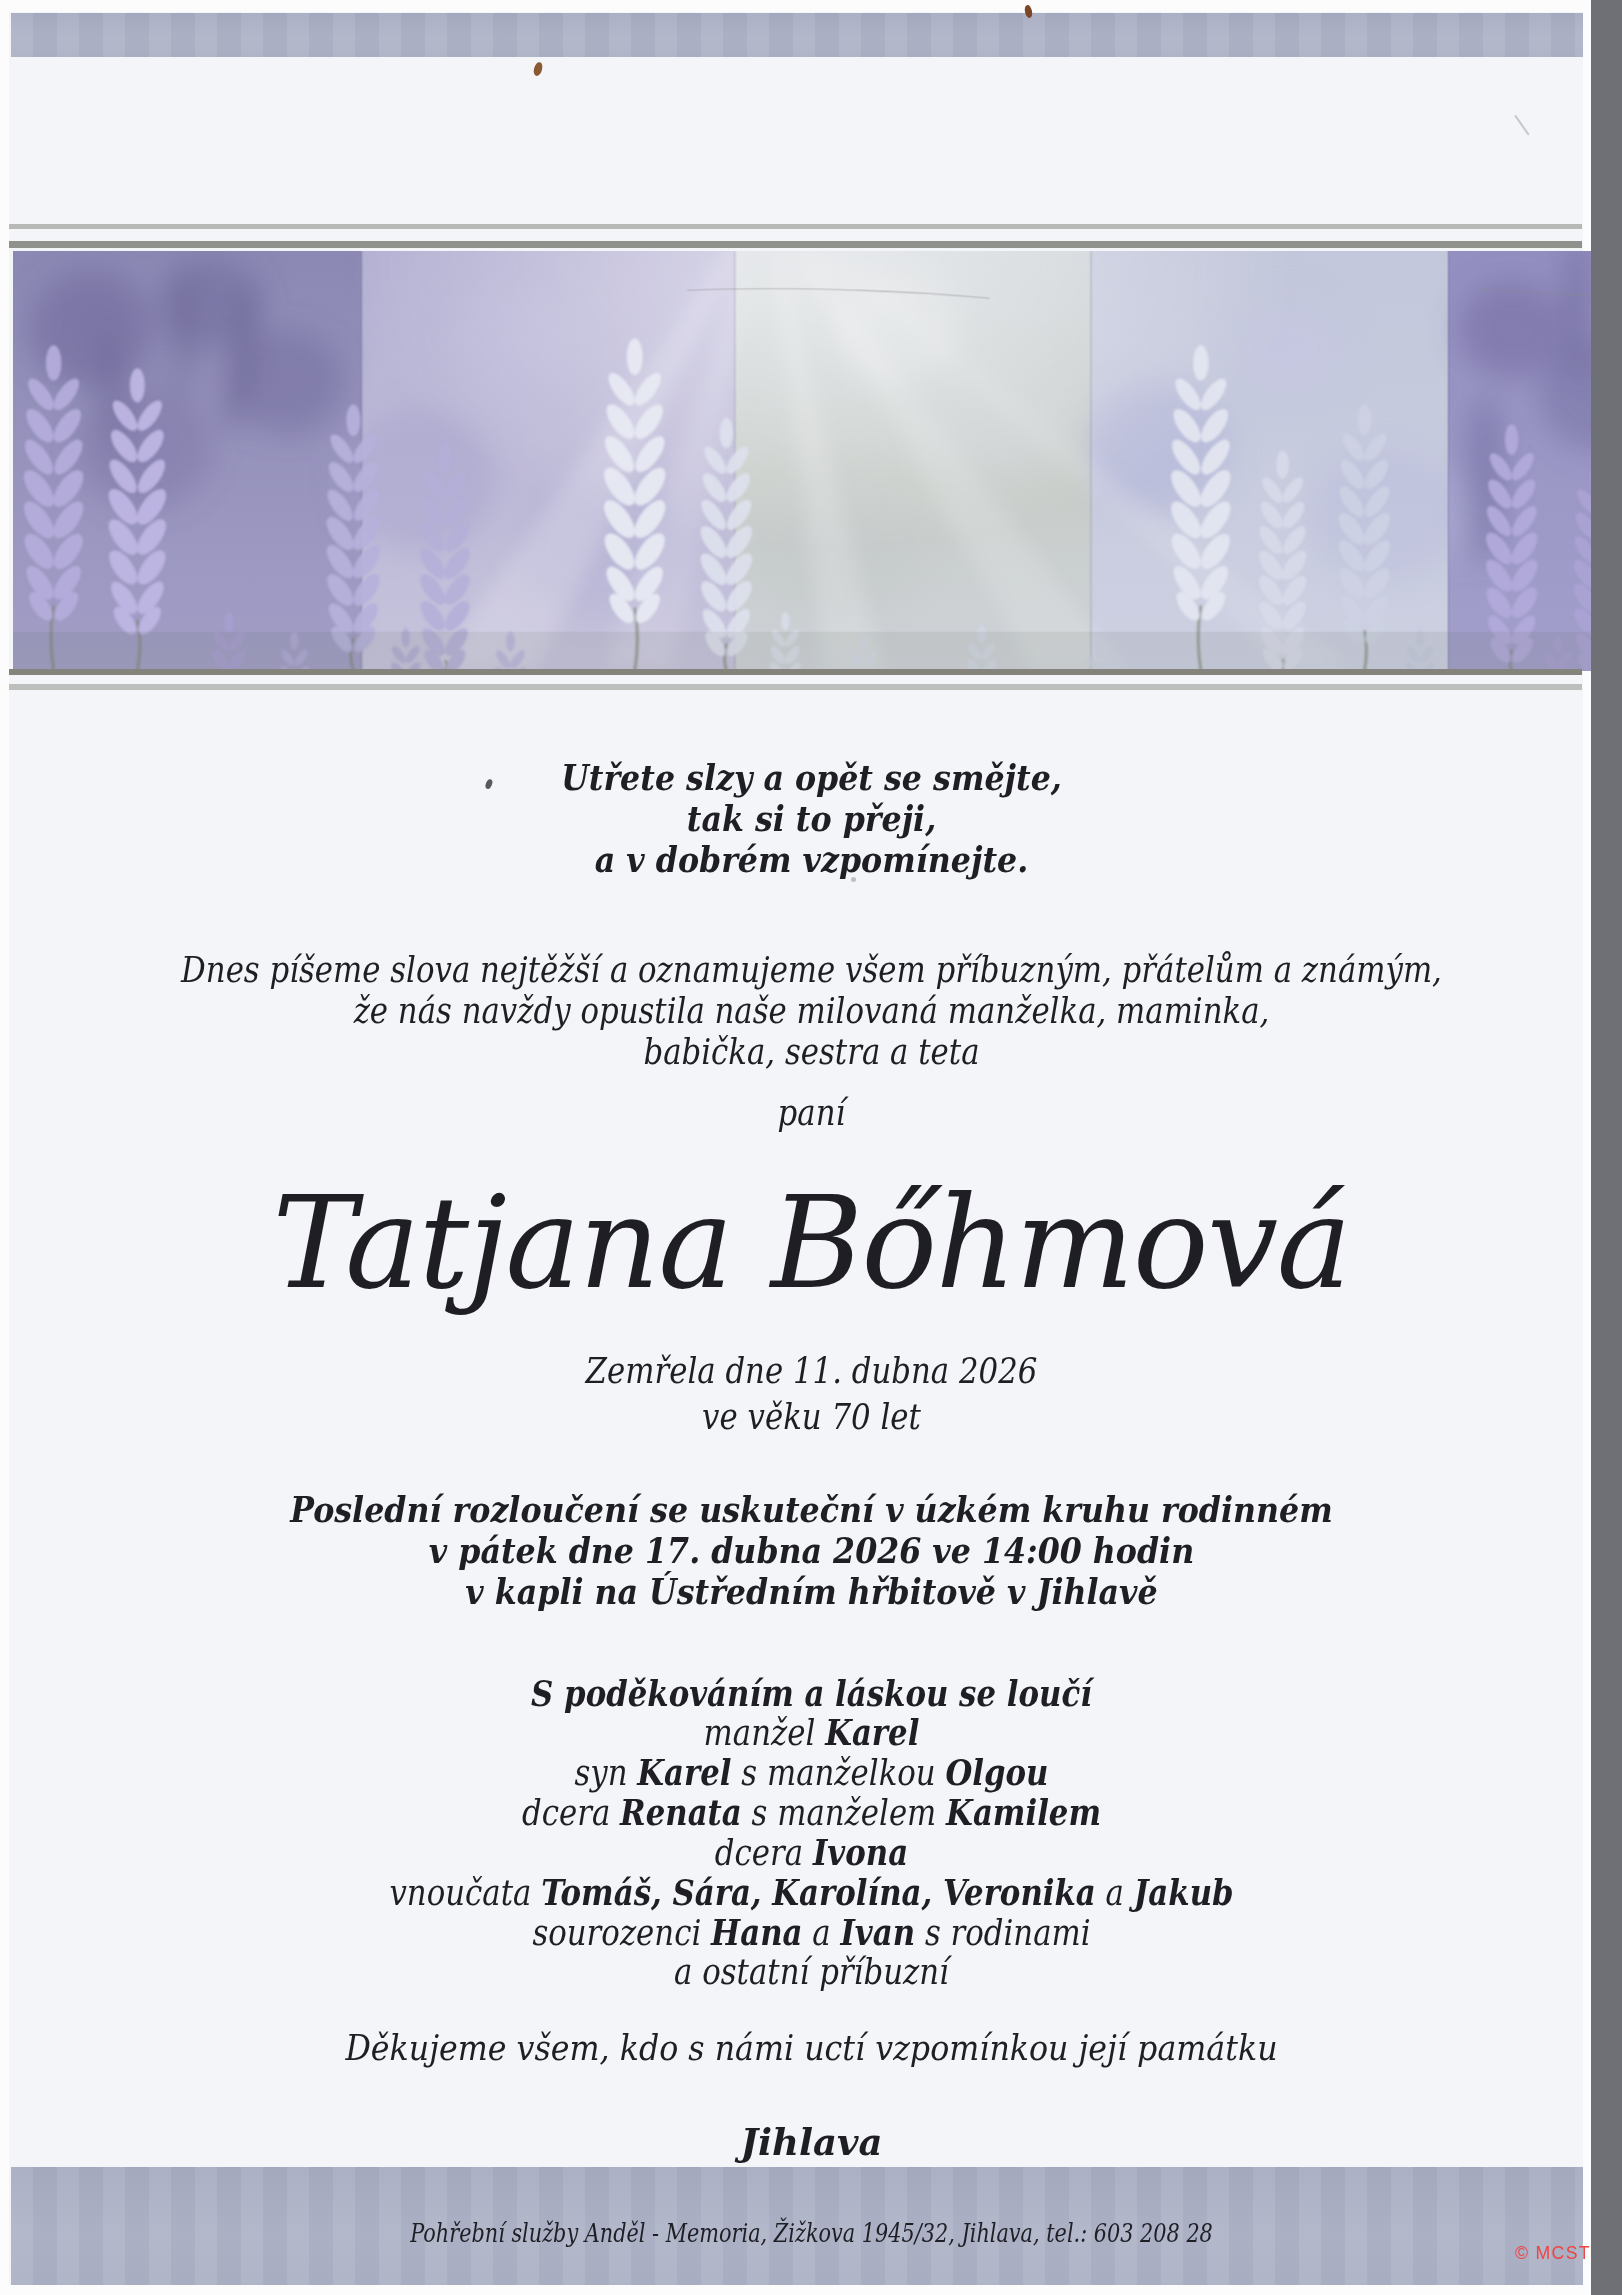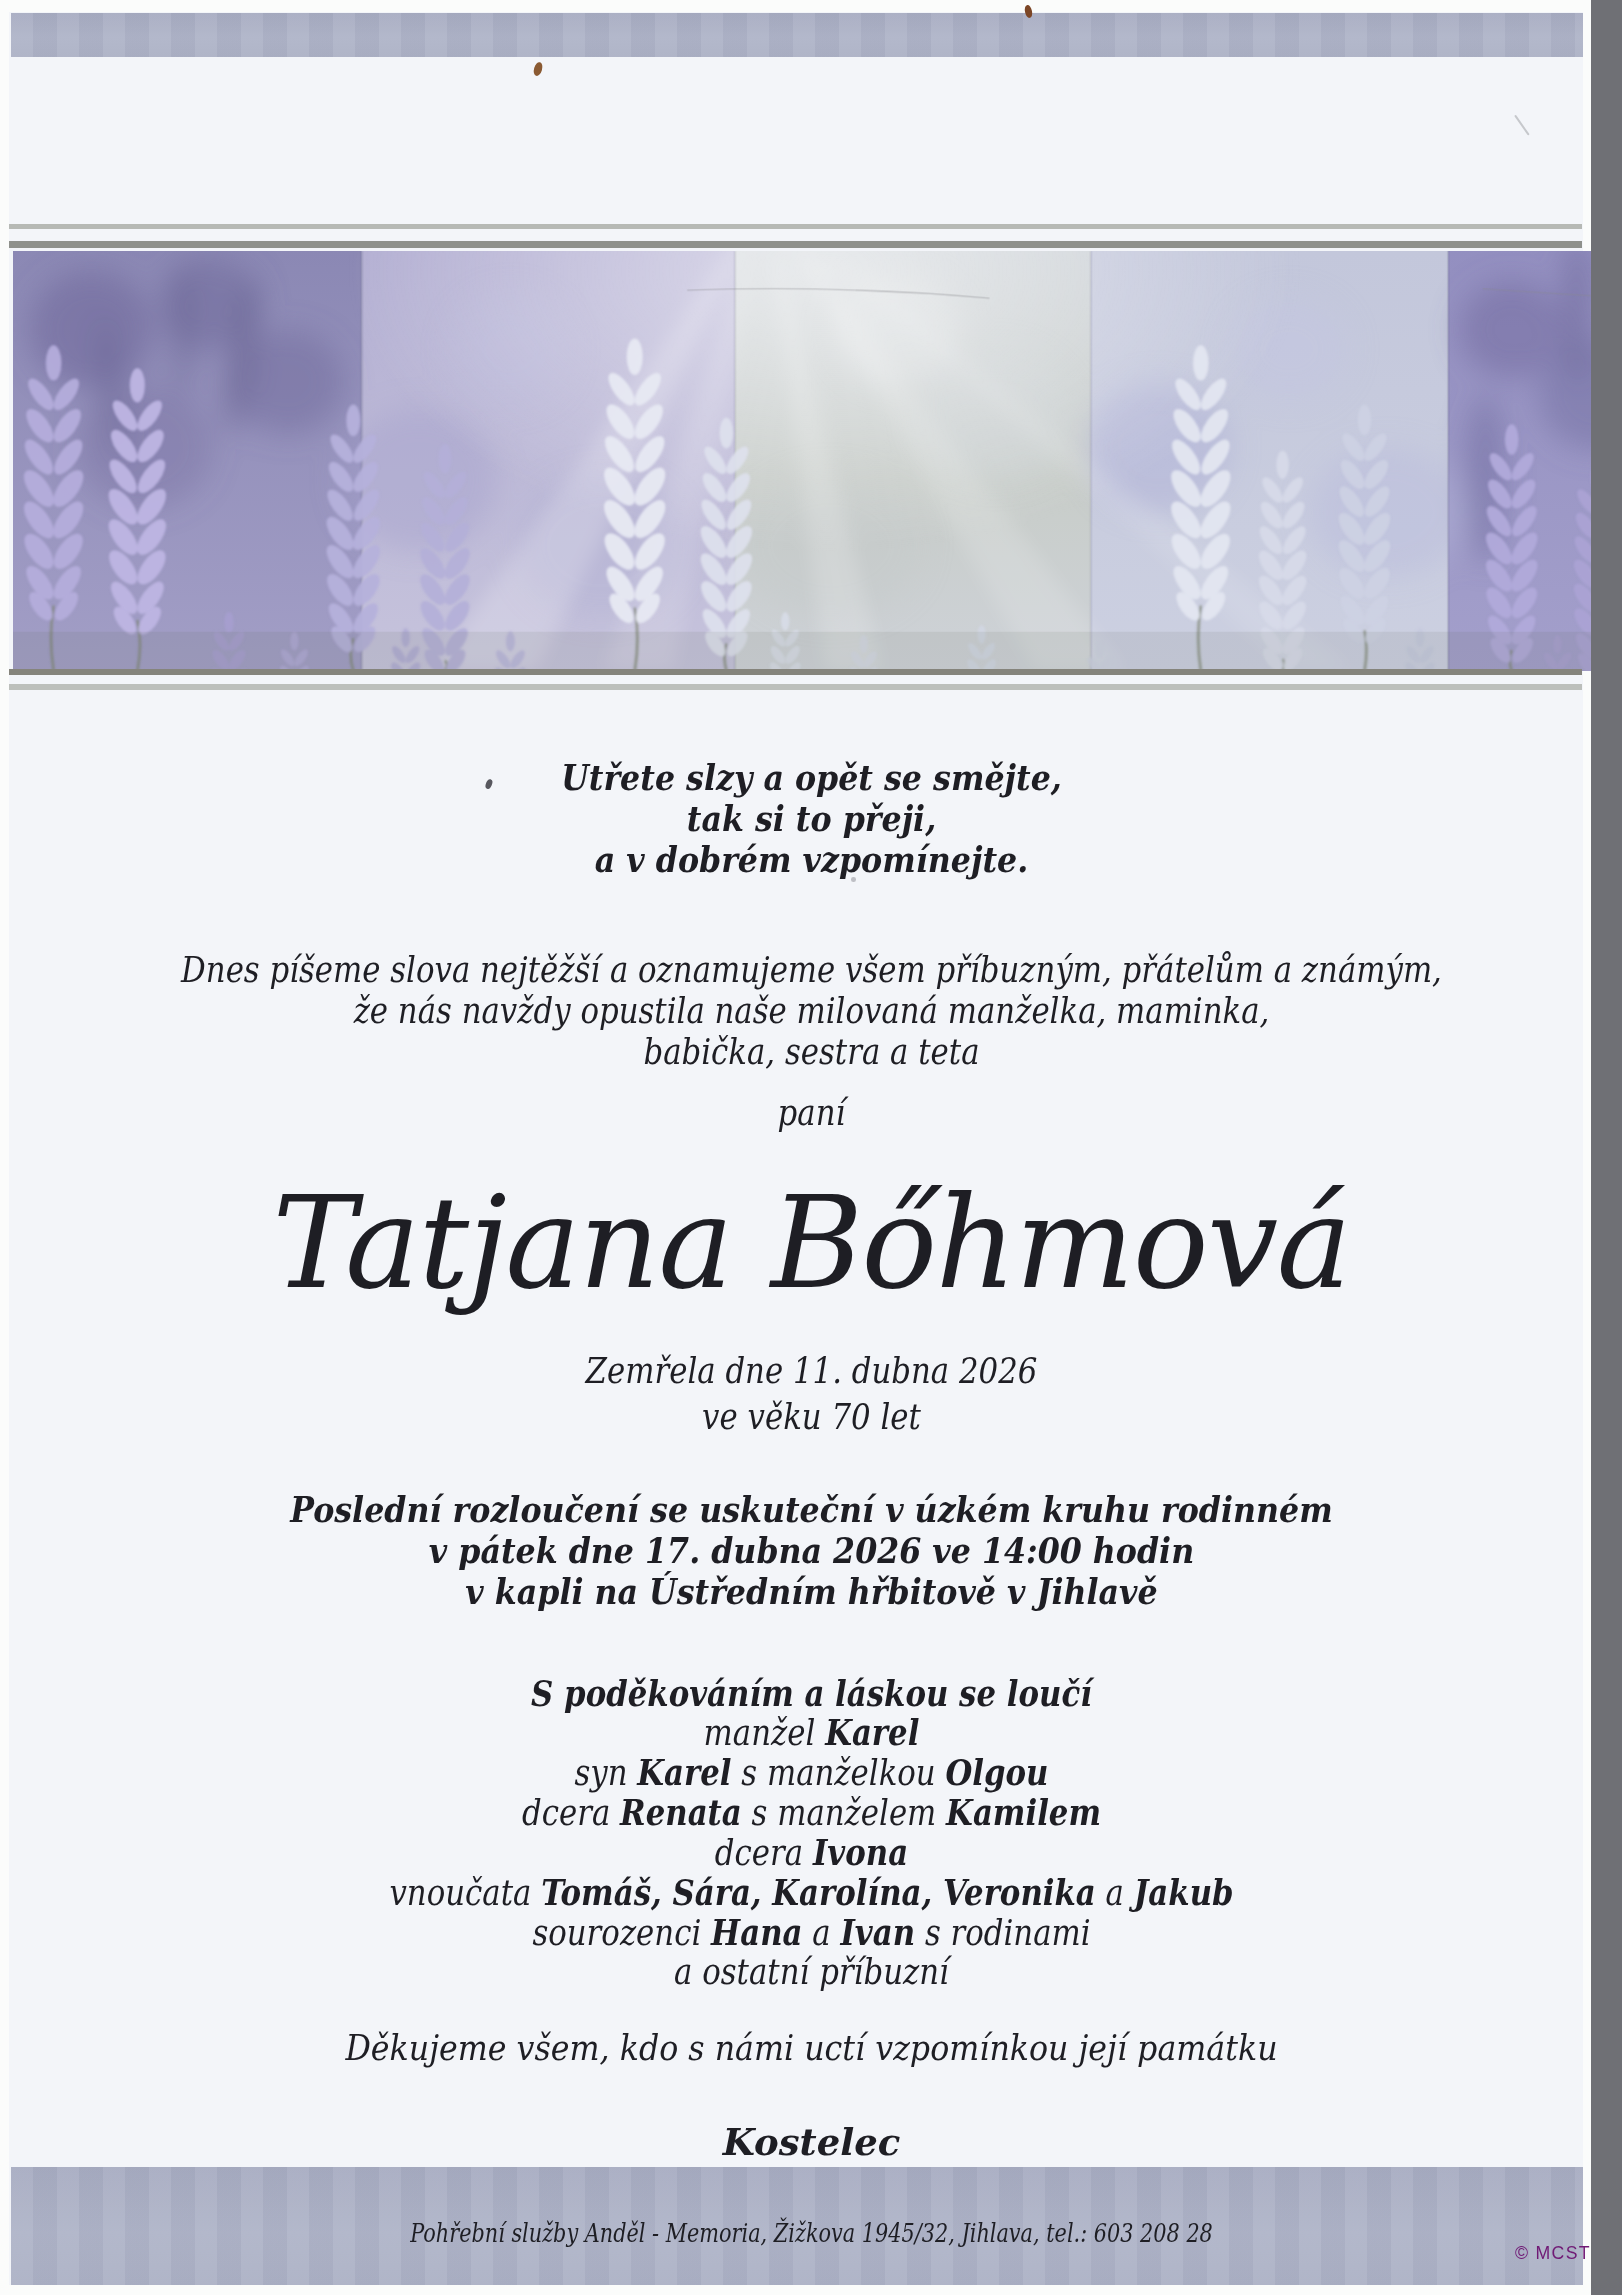--- a/index.html
+++ b/index.html
@@ -30,21 +30,21 @@
   .name{top:1166px;font-size:128px;line-height:154px;font-style:italic;letter-spacing:-1.3px;transform:scaleX(.98);}
   .died{top:1348px;font-size:35px;line-height:46px;font-style:italic;}
   .funeral{top:1489px;font-size:36px;line-height:41px;font-weight:700;font-style:italic;}
   .mourners-heading{top:1674px;font-size:35px;line-height:39px;font-weight:700;font-style:italic;}
   .mourners{top:1713px;font-size:35px;line-height:39px;font-style:italic;}
   .mourners .b{font-weight:700;}
   .thanks{top:2027px;font-size:36px;line-height:41px;font-style:italic;}
   .place{top:2122px;font-size:37px;line-height:41px;font-weight:700;font-style:italic;}
   .footer-line{top:2216px;font-size:26px;line-height:34px;font-style:italic;transform:scaleX(.8);}
   .watermark{position:absolute;left:1515px;top:2243px;font-family:"Liberation Sans","DejaVu Sans",sans-serif;
-    font-size:17.7px;letter-spacing:1.3px;color:#701a75;}
+    font-size:17.7px;letter-spacing:1.3px;color:#ef4444;}
   .speck{position:absolute;border-radius:50%;}
   .speck1{left:534px;top:62px;width:7.9px;height:14.4px;background:#8a5a33;transform:rotate(16deg);}
   .speck2{left:1025px;top:5.2px;width:6.5px;height:13px;background:#7c4626;transform:rotate(-12deg);}
   .speck3{left:486px;top:779px;width:5.9px;height:9.8px;background:#3c3c44;transform:rotate(22deg);opacity:.85;}
   .speck4{left:851px;top:877px;width:4.6px;height:4.6px;background:#8a8a92;opacity:.5;}
   .scratch{position:absolute;left:1510px;top:124px;width:23.6px;height:2px;background:#9a9ba0;
     transform:rotate(55deg);opacity:.5;border-radius:1.3px;}
 </style>
 </head>
 <body>
@@ -227,21 +227,21 @@
       <div><span>syn </span><span class="b">Karel</span><span> s manželkou </span><span class="b">Olgou</span></div>
       <div><span>dcera </span><span class="b">Renata</span><span> s manželem </span><span class="b">Kamilem</span></div>
       <div><span>dcera </span><span class="b">Ivona</span></div>
       <div><span>vnoučata </span><span class="b">Tomáš, Sára, Karolína, Veronika</span><span> a </span><span class="b">Jakub</span></div>
       <div><span>sourozenci </span><span class="b">Hana</span><span> a </span><span class="b">Ivan</span><span> s rodinami</span></div>
       <div><span>a ostatní příbuzní</span></div>
     </div>
 
   <div class="ctext thanks cond">Děkujeme všem, kdo s námi uctí vzpomínkou její památku</div>
 
-  <div class="ctext place">Kostelec</div>
+  <div class="ctext place">Jihlava</div>
 
   <div class="band band-footer"></div>
   <div class="ctext footer-line">Pohřební služby Anděl - Memoria, Žižkova 1945/32, Jihlava, tel.: 603 208 28</div>
   <div class="watermark">© MCST</div>
 
   <div class="speck speck1"></div>
   <div class="speck speck2"></div>
   <div class="speck speck3"></div>
   <div class="speck speck4"></div>
   <div class="scratch"></div>

